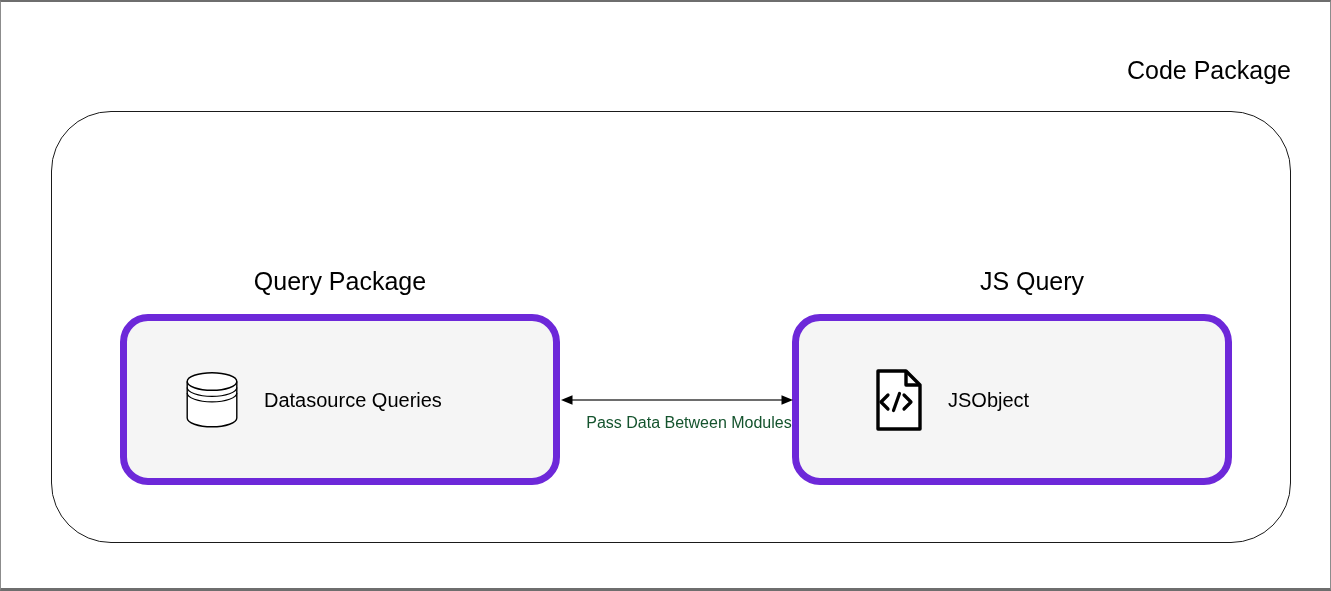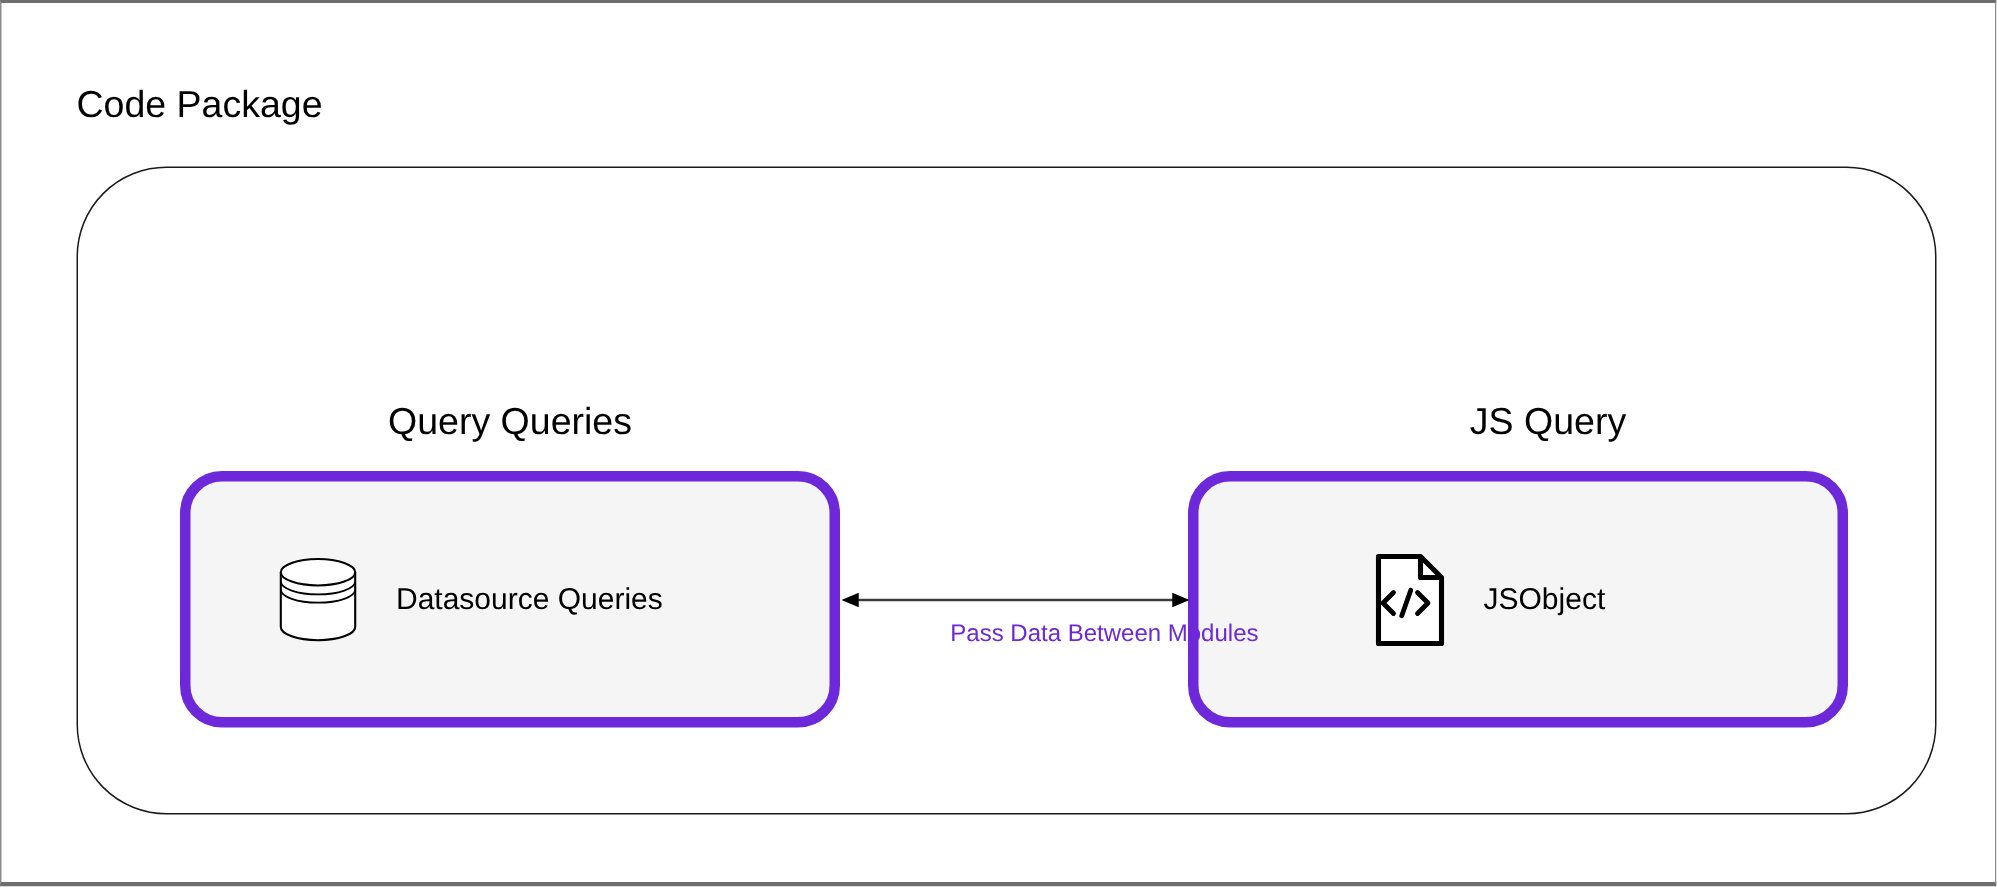--- a/index.html
+++ b/index.html
@@ -19,21 +19,21 @@
     border-bottom: 3px solid #6e6e6e;
     border-left: 1px solid #8c8c8c;
     border-right: 1px solid #8c8c8c;
     overflow: hidden;
   }
   .diagram-title {
     position: absolute;
     left: 50px;
     top: 55px;
     width: 1240px;
-    text-align: left;
+    text-align: right;
     font-size: 25px;
     line-height: 26px;
     color: #000000;
     white-space: nowrap;
   }
   .outer-rect {
     position: absolute;
     left: 50px;
     top: 109px;
     width: 1240px;
@@ -60,58 +60,58 @@
     width: 440px;
     height: 171px;
     box-sizing: border-box;
     background: #f5f5f5;
     border: 7px solid #6d28d9;
     border-radius: 28px;
     display: flex;
     align-items: center;
   }
   .module-box.left-box  { left: 119px; padding-left: 59px; }
-  .module-box.right-box { left: 791px; padding-left: 116px; }
+  .module-box.right-box { left: 791px; padding-left: 75px; }
   .module-box .icon { flex: 0 0 auto; display: block; line-height: 0; }
   .module-box .item-label {
     font-size: 20px;
     line-height: 22px;
     white-space: nowrap;
   }
   .module-box.left-box  .item-label { margin-left: 26px; }
   .module-box.right-box .item-label { margin-left: 24px; }
   .connector {
     position: absolute;
     left: 559px;
     top: 389px;
     width: 234px;
     height: 18px;
   }
   .connector-label {
     position: absolute;
     left: 538px;
     top: 412px;
     width: 300px;
-    text-align: right;
+    text-align: center;
     font-size: 16px;
     line-height: 18px;
     white-space: nowrap;
-    color: #6d28d9;
+    color: #14532d;
   }
 </style>
 </head>
 <body>
 
 <div class="frame">
 
   <div class="diagram-title">Code Package</div>
 
   <div class="outer-rect"></div>
 
-  <div class="module-label left">Query Queries</div>
+  <div class="module-label left">Query Package</div>
 
   <div class="module-label right">JS Query</div>
 
   <div class="module-box left-box">
     <span class="icon">
       <svg width="52" height="57" viewBox="0 0 52 57" fill="none">
         <path d="M1.2 10.5 V47 A24.8 8.8 0 0 0 50.8 47 V10.5" fill="#ffffff" stroke="#000000" stroke-width="1.4"></path>
         <ellipse cx="26" cy="10.5" rx="24.8" ry="8.8" fill="#ffffff" stroke="#000000" stroke-width="1.4"></ellipse>
         <path d="M1.2 16.5 A24.8 8.8 0 0 0 50.8 16.5" fill="none" stroke="#000000" stroke-width="1.2"></path>
         <path d="M1.2 22 A24.8 8.8 0 0 0 50.8 22" fill="none" stroke="#000000" stroke-width="1.2"></path>

